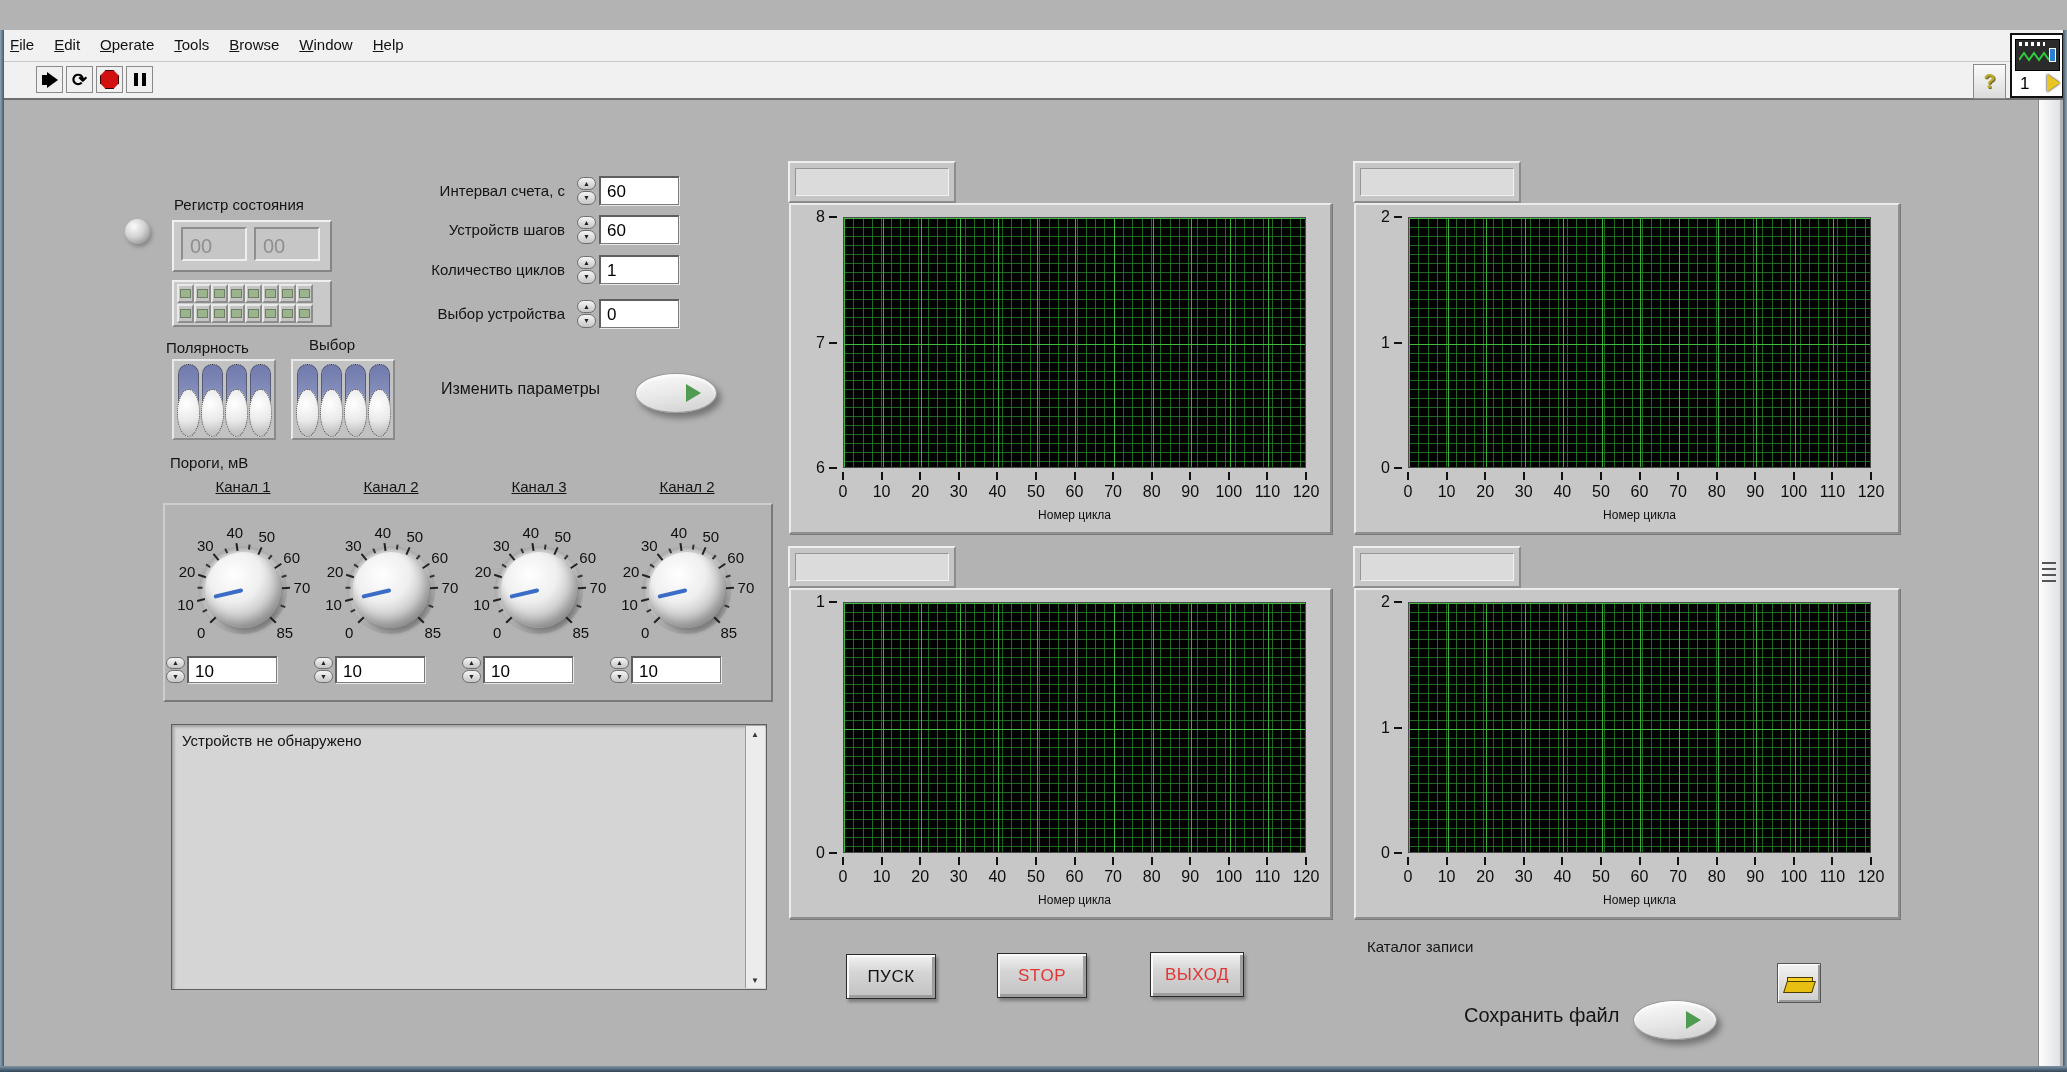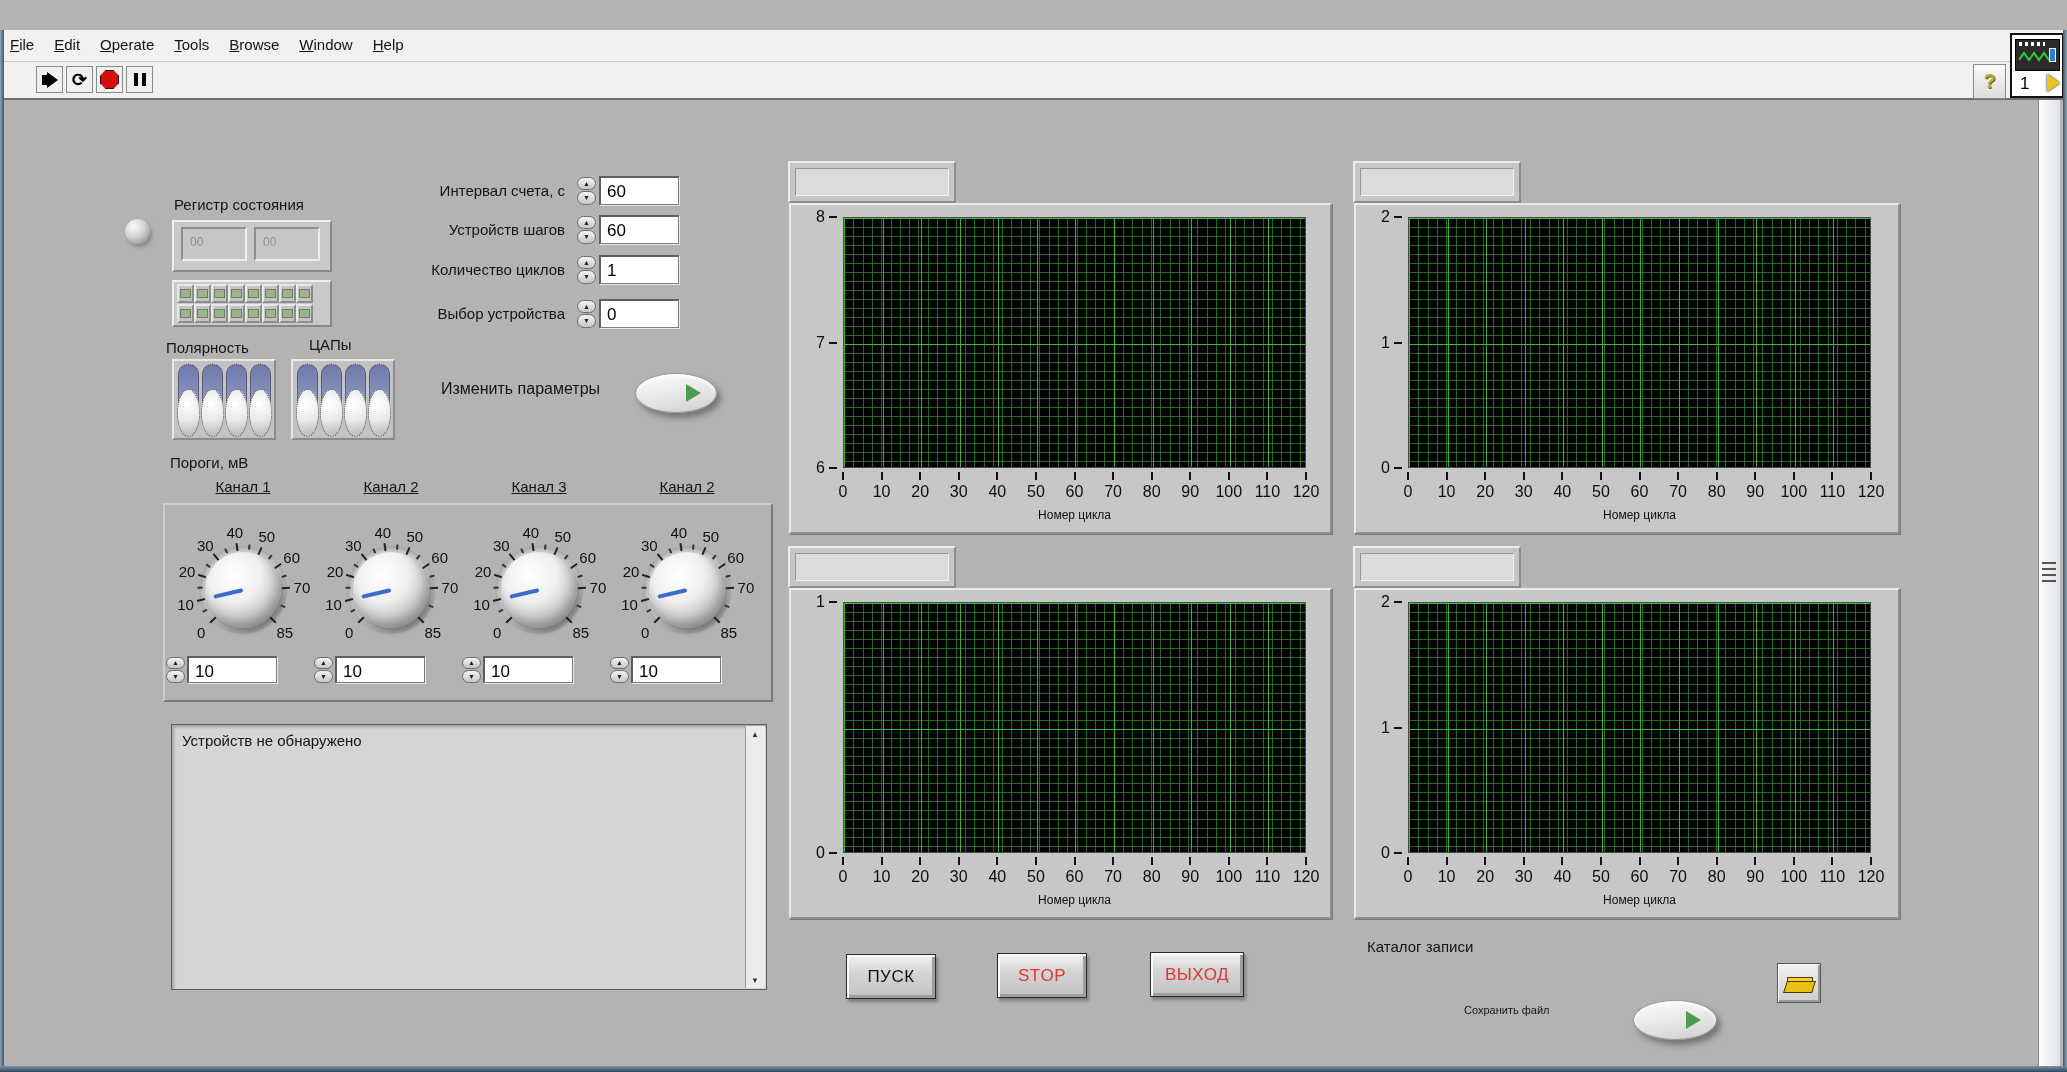--- a/index.html
+++ b/index.html
@@ -59,21 +59,21 @@
   
   .lbl{position:absolute;font-size:15px;color:#141414;white-space:nowrap;}
   .raised{background:#c9c9c9;border-top:2px solid #efefef;border-left:2px solid #efefef;
           border-bottom:2px solid #868686;border-right:2px solid #868686;box-sizing:border-box;}
 
   #status-led{left:125px;top:219px;width:25px;height:25px;border-radius:50%;
     background:radial-gradient(circle at 35% 30%,#fbfbfb,#d2d2d2 45%,#9a9a9a 80%,#8a8a8a);
     box-shadow:2px 3px 4px rgba(0,0,0,.25);}
   .reg-field{position:absolute;width:66px;height:34px;background:#c6c6c6;box-sizing:border-box;
     border-top:2px solid #8e8e8e;border-left:2px solid #8e8e8e;border-bottom:2px solid #eee;border-right:2px solid #eee;
-    font-size:12px;color:#8f8f8f;padding:6px 0 8px 7px;}
+    font-size:20px;color:#8f8f8f;padding:6px 0 8px 7px;}
   .led-cell{width:17px;height:19px;box-sizing:border-box;border-top:2px solid #e9e9e9;border-left:2px solid #e9e9e9;
     border-bottom:2px solid #8d8d8d;border-right:2px solid #8d8d8d;background:#c4c4c4;
     display:flex;align-items:center;justify-content:center;}
   .led-dot{width:9px;height:7px;background:#9cb48e;border:1px solid #6f7f66;}
 
   .num-field{position:absolute;height:29px;background:#fff;box-sizing:border-box;
     border:1px solid #7a7a7a;border-top:2px solid #5f5f5f;border-left:2px solid #5f5f5f;
     font-size:17px;color:#000;padding:4px 0 0 6px;box-shadow:1px 1px 0 #e9e9e9;}
   .spinner{position:absolute;width:19px;display:flex;flex-direction:column;}
   .spin-btn{flex:1;border:1px solid #6e6e6e;background:linear-gradient(#f4f4f4,#c6c6c6);
@@ -289,21 +289,21 @@
         </div>
         <div class="vswitch">
           <div class="sw-top"></div>
           <div class="sw-handle"></div>
         </div>
         <div class="vswitch">
           <div class="sw-top"></div>
           <div class="sw-handle"></div>
         </div>
       </div>
-      <div class="lbl" style="left: 309px; top: 336px;">ЦАПы</div>
+      <div class="lbl" style="left: 309px; top: 336px;">Выбор</div>
       <div class="sw-bank" style="left: 291px; top: 359px; position: absolute;">
         <div class="vswitch">
           <div class="sw-top"></div>
           <div class="sw-handle"></div>
         </div>
         <div class="vswitch">
           <div class="sw-top"></div>
           <div class="sw-handle"></div>
         </div>
         <div class="vswitch">
@@ -633,21 +633,21 @@
       <div class="action-btn" style="left: 997px; top: 953px; width: 90px; color: rgb(226, 53, 53);">STOP</div>
       <div class="action-btn" style="left: 1150px; top: 952px; width: 94px; color: rgb(226, 53, 53);">ВЫХОД</div>
     </div>
 
   <div class="lbl" style="left:1367px;top:938px">Каталог записи</div>
   <div id="folder-btn" class="abs">
     <div class="folder-back"></div>
     <div class="folder-front"></div>
   </div>
 
-  <div class="lbl" style="left:1464px;top:1004px;font-size:11px">Сохранить файл</div>
+  <div class="lbl" style="left:1464px;top:1004px;font-size:20px">Сохранить файл</div>
   <div class="oval-btn" style="left:1633px;top:1000px;width:82px;height:38px">
     <div class="oval-arrow" style="left:52px;top:10px"></div>
   </div>
 
   <div id="right-scroll" class="abs">
     <div id="scroll-grip"></div>
   </div>
 </div>
 
 </body></html>

